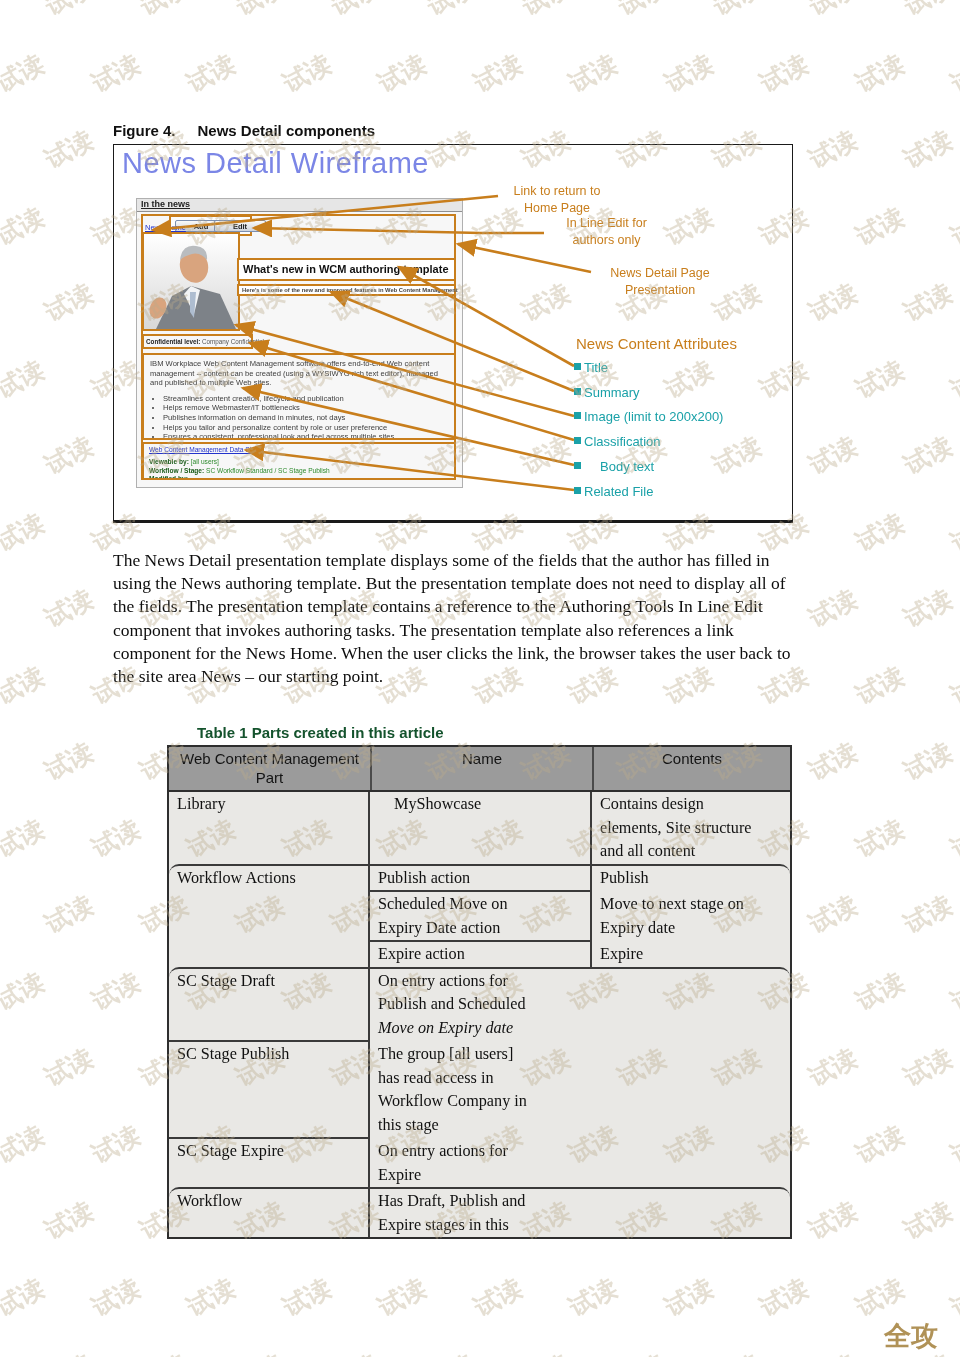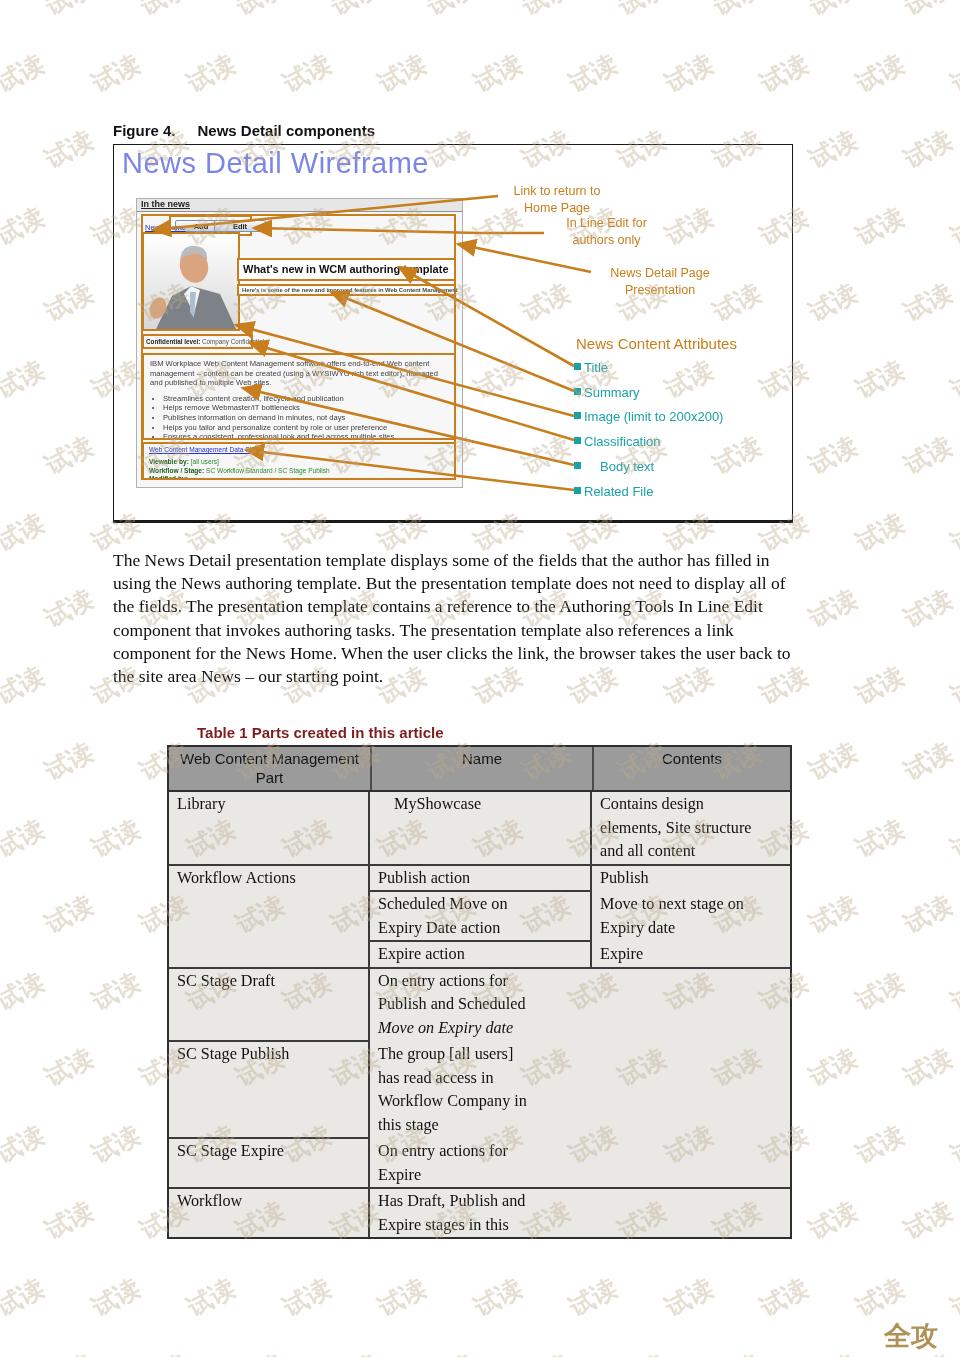--- a/index.html
+++ b/index.html
@@ -9,21 +9,21 @@
 
   
   #wm-layer{position:absolute;left:0;top:0;width:960px;height:1357px;
             pointer-events:none;z-index:10;overflow:hidden;}
   .wm{position:absolute;font-weight:bold;font-size:25px;color:rgba(186,172,140,.38);
       transform:rotate(-28deg);white-space:nowrap;}
 
   
   #fig-caption{left:113px;top:122px;font-size:15px;font-weight:bold;color:#111;}
   #fig-caption .gap{display:inline-block;width:22px;}
-  #tbl-caption{left:197px;top:724px;font-size:15px;font-weight:bold;color:#7f1d1d;}
+  #tbl-caption{left:197px;top:724px;font-size:15px;font-weight:bold;color:#14532d;}
 
   
   #figure{left:113px;top:144px;width:678px;height:375px;background:#fff;
           border:1px solid #1a1a1a;border-bottom:3px solid #1a1a1a;}
   #wf-title{position:absolute;left:8px;top:2px;font-size:29px;letter-spacing:.5px;
             color:#7b86e6;}
   #arrow-svg{position:absolute;left:0;top:0;z-index:3;pointer-events:none;}
 
   
   .callout{position:absolute;z-index:2;text-align:center;font-size:12.5px;
@@ -76,21 +76,21 @@
         font-size:17.5px;line-height:23.2px;color:#0d0d0d;}
 
   
   #tbl{left:167px;top:745px;width:625px;border:2px solid #2e2e2e;box-sizing:border-box;
        background:#e9e8e5;font-family:"Liberation Serif",serif;color:#111;}
   #tbl-head{display:grid;grid-template-columns:201px 222px 198px;background:#9b9b9b;
        border-bottom:2px solid #2e2e2e;}
   .th{font-family:"Liberation Sans",sans-serif;font-size:15px;line-height:19px;
       color:#141414;text-align:center;padding:2px 4px 3px 4px;box-sizing:border-box;}
   .th+.th{border-left:2px solid #4a4a4a;}
-  .trow{display:grid;grid-template-columns:201px 222px 198px;border-top:2px solid #3a3a3a;}
+  .trow{display:grid;grid-template-columns:201px 222px 198px;border-top:2px solid #3a3a3a;border-radius:10px;}
   .trow:first-of-type{border-top:none;}
   .td-part{font-size:16.2px;line-height:23.5px;padding:1px 4px 0 8px;box-sizing:border-box;
       border-right:2px solid #3a3a3a;}
   .td-name{border-right:2px solid #3a3a3a;box-sizing:border-box;}
   .sub{font-size:16.2px;line-height:23.5px;padding:1px 4px 0 8px;box-sizing:border-box;
       overflow:hidden;}
   .sub.bordered{border-top:2px solid #3a3a3a;}
   .sub.ghost{border-top:2px solid transparent;}
   .line{white-space:nowrap;}
 

